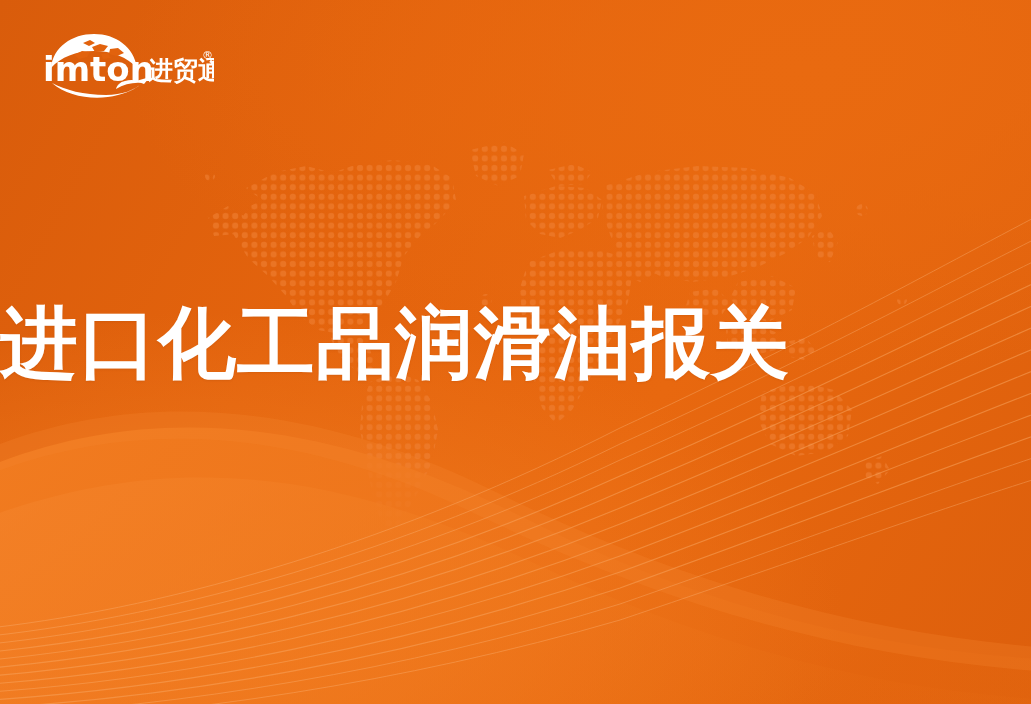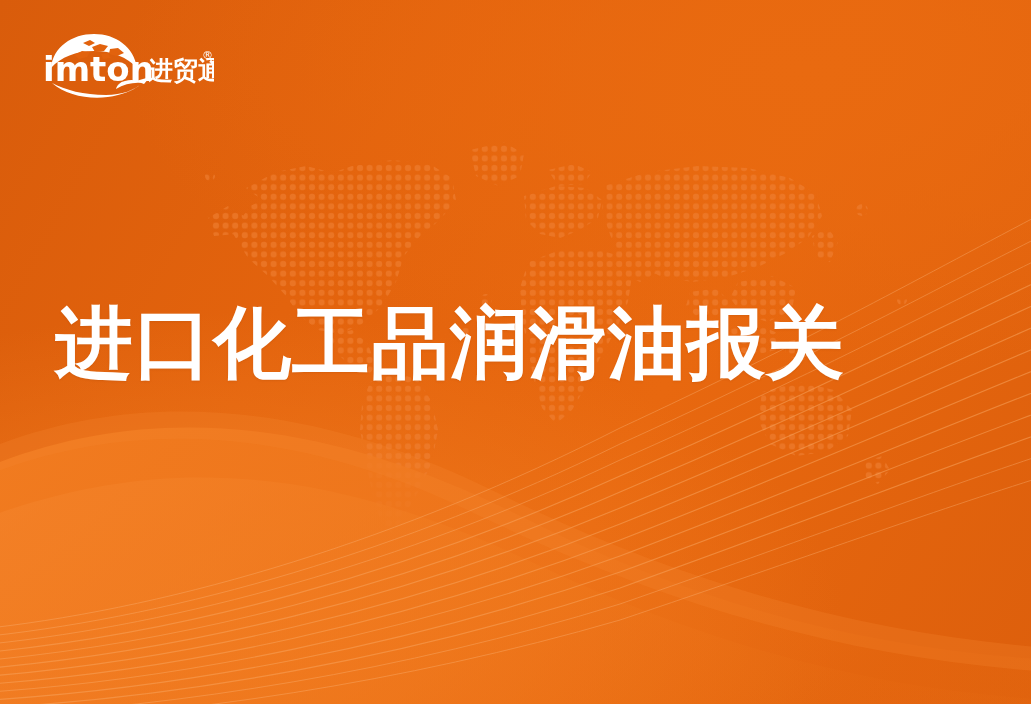--- a/index.html
+++ b/index.html
@@ -52,21 +52,20 @@
     height: 72px;
   }
   .logo svg { display: block; }
 
   
   .title {
     position: absolute;
     left: 0;
     top: 302px;
     width: 900px;
-    text-align: center;
     color: #ffffff;
     font-size: 78px;
     line-height: 1.06;
     font-weight: 700;
     letter-spacing: 1px;
     white-space: nowrap;
     font-family: "DejaVu Sans", "Liberation Sans", sans-serif;
     text-shadow: 0 1px 2px rgba(150,60,5,0.18);
   }
 </style>

